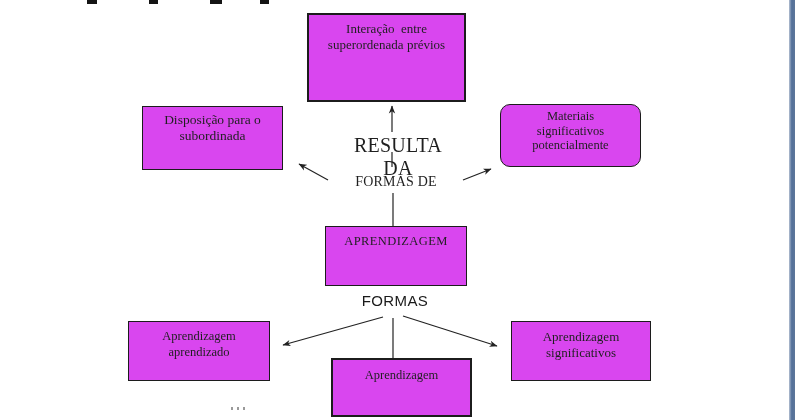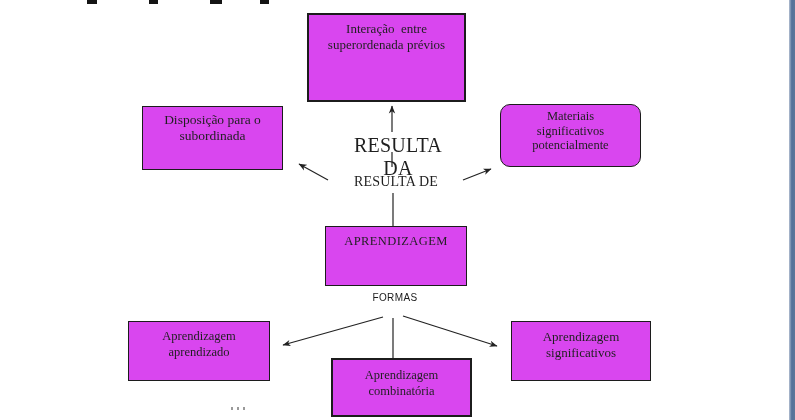--- a/index.html
+++ b/index.html
@@ -38,21 +38,21 @@
   .n-disposicao{left:142px;top:106px;width:141px;height:64px;padding-top:5px;font-size:13.5px;line-height:16px;}
   .n-materiais{left:500px;top:104px;width:141px;height:63px;padding-top:4px;font-size:12.5px;line-height:14.5px;border-radius:10px;}
   .n-central{left:325px;top:226px;width:142px;height:60px;padding-top:7px;font-size:12.5px;line-height:15px;letter-spacing:0.4px;}
   .n-subordinada{left:128px;top:321px;width:142px;height:60px;padding-top:7px;font-size:12.5px;line-height:15.5px;}
   .n-combinatoria{left:331px;top:358px;width:141px;height:59px;padding-top:8px;font-size:12.5px;line-height:15.5px;border-width:2px;}
   .n-superordenada{left:511px;top:321px;width:140px;height:60px;padding-top:7px;font-size:13px;line-height:15.5px;}
   
   .flabel{position:absolute;text-align:center;}
   .l-resulta{left:348px;top:134px;width:100px;font-size:20px;letter-spacing:0.2px;}
   .l-depende{left:346px;top:174px;width:100px;font-size:14px;letter-spacing:0.2px;}
-  .l-formas{left:345px;top:292px;width:100px;font-size:10px;font-family:"Liberation Sans",sans-serif;letter-spacing:0.4px;color:#1a1a1a;}
+  .l-formas{left:345px;top:292px;width:100px;font-size:15px;font-family:"Liberation Sans",sans-serif;letter-spacing:0.4px;color:#1a1a1a;}
   
   svg.connectors{position:absolute;left:0;top:0;width:795px;height:420px;pointer-events:none;}
 </style>
 </head>
 <body>
 
 <div id="stage">
 
   <div class="frag f1"></div>
   <div class="frag f2"></div>
@@ -95,28 +95,27 @@
     <span class="line">APRENDIZAGEM</span>
   </div>
 
   <div class="node n-subordinada">
     <span class="line">Aprendizagem</span>
     <span class="line">aprendizado</span>
   </div>
 
   <div class="node n-combinatoria">
     <span class="line">Aprendizagem</span>
-    <span class="line">combinatória</span>
   </div>
 
   <div class="node n-superordenada">
     <span class="line">Aprendizagem</span>
     <span class="line">significativos</span>
   </div>
 
   <div class="flabel l-resulta">RESULTA DA</div>
-  <div class="flabel l-depende">RESULTA DE</div>
+  <div class="flabel l-depende">FORMAS DE</div>
   <div class="flabel l-formas">FORMAS</div>
 
   <div class="dots"></div>
 
   <div class="window-edge"></div>
 </div>
 
 </body></html>

